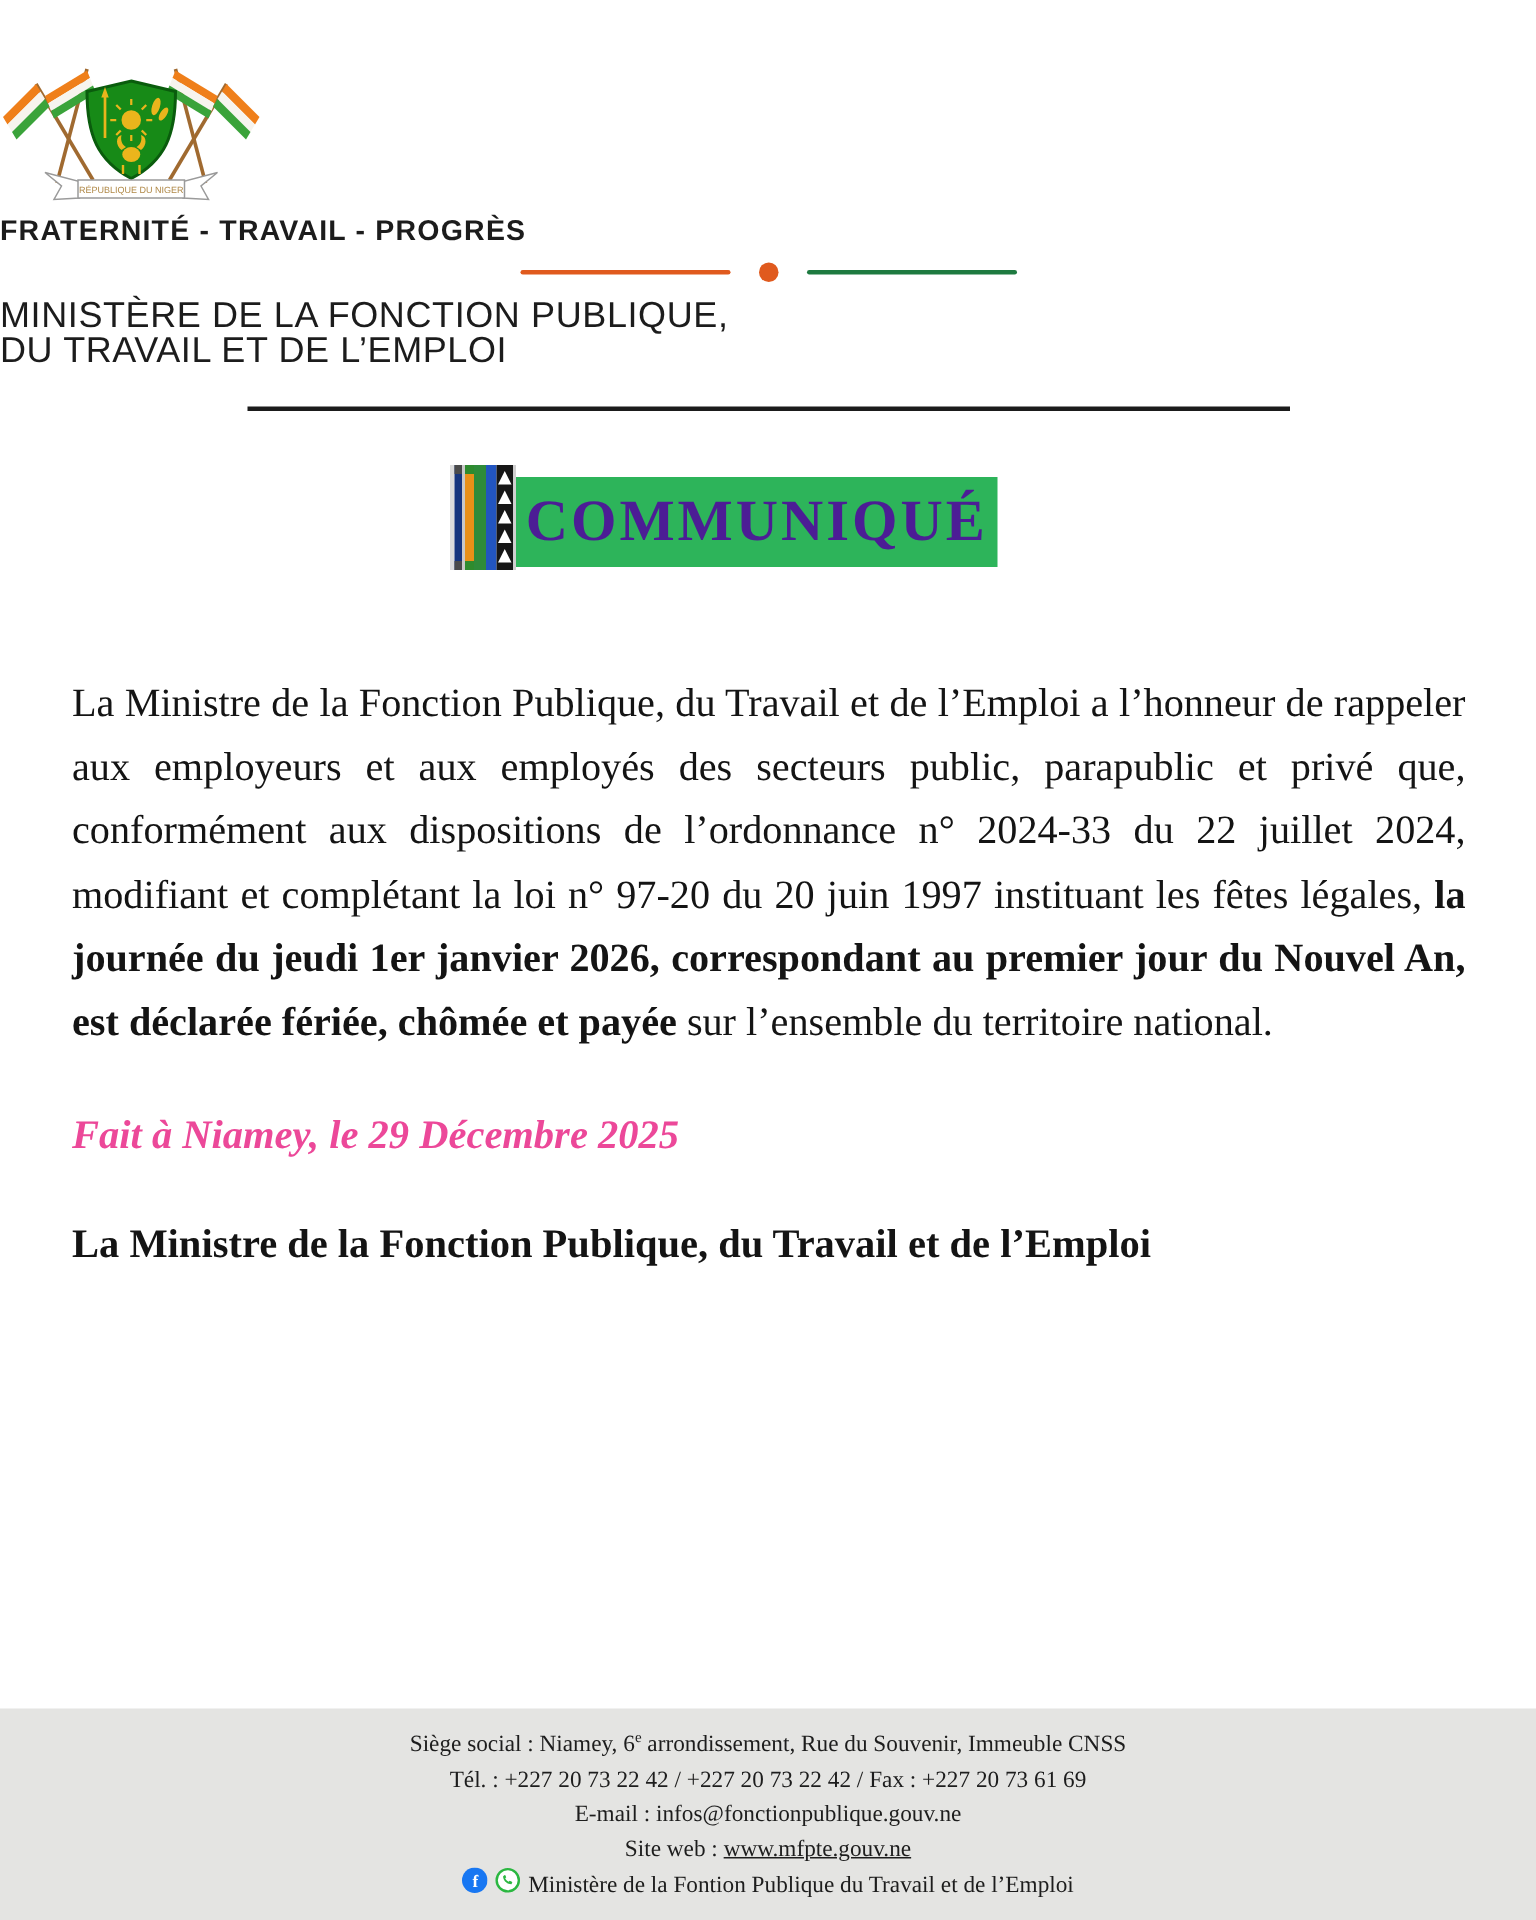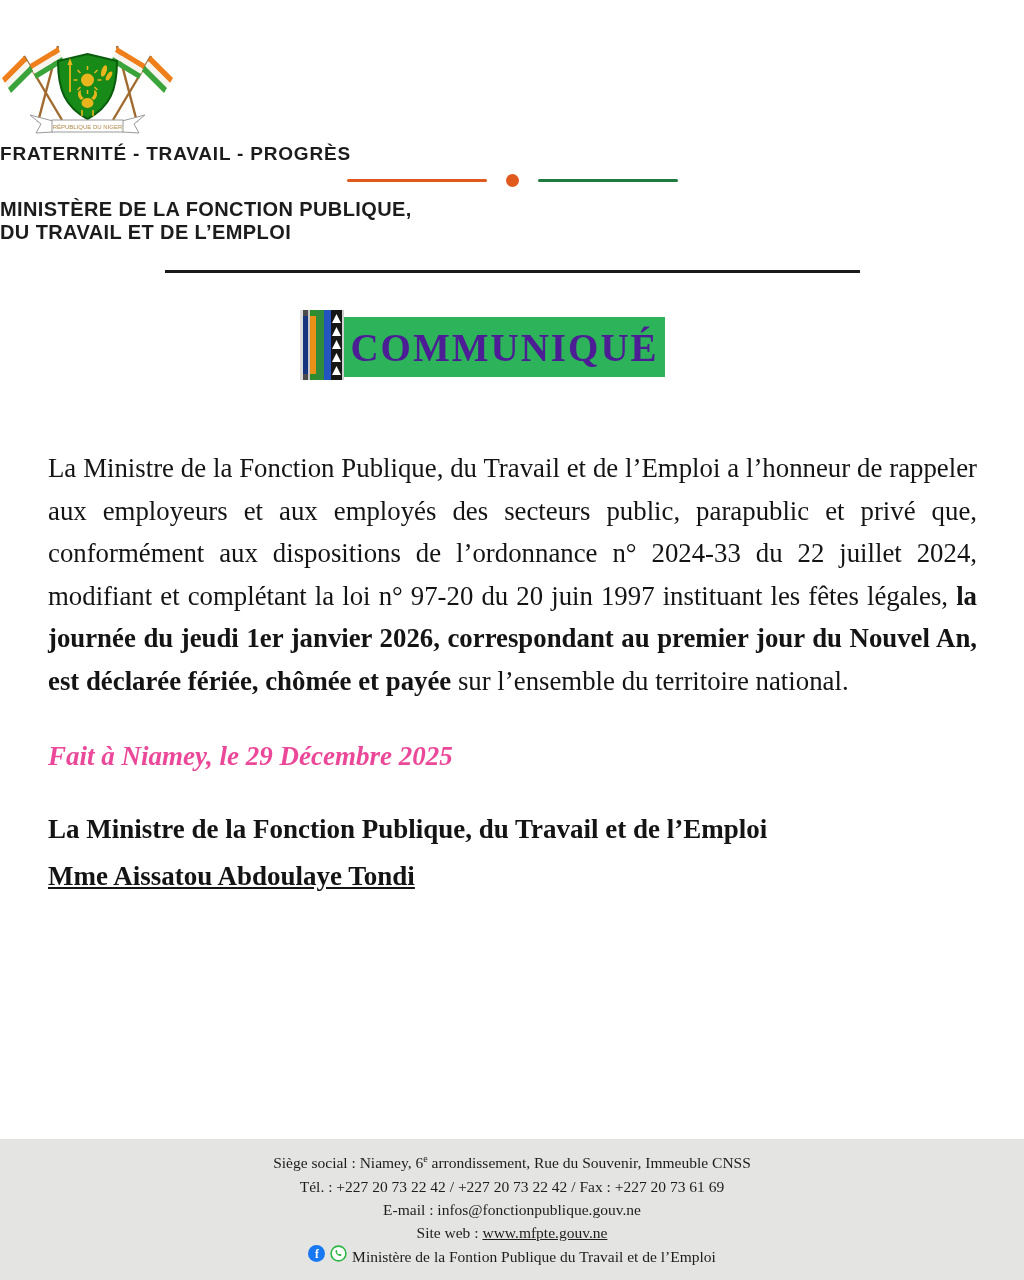--- a/index.html
+++ b/index.html
@@ -34,22 +34,22 @@
     gap: 19px;
     height: 10px;
   }
   .separator .line { display: inline-block; width: 140px; height: 3px; border-radius: 2px; }
   .separator .line.orange { background: #e05a1e; }
   .separator .line.green  { background: #1e7a40; }
   .separator .dot { display: inline-block; width: 13px; height: 13px; border-radius: 50%; background: #e05a1e; }
   .ministry {
     margin-top: 13px;
     font-family: "Liberation Sans", "DejaVu Sans", sans-serif;
-    font-weight: 700;
-    font-size: 20px;
+    font-weight: 400;
+    font-size: 24px;
     letter-spacing: 0.4px;
     line-height: 23px;
     color: #1c1c1c;
   }
   .rule {
     margin: 26px auto 0 auto;
     width: 695px;
     border: none;
     border-top: 3px solid #1b1b1b;
   }
@@ -240,21 +240,20 @@
     </span>
     <div class="banner">COMMUNIQUÉ</div>
   </div>
 
   <main class="main-text">
     <p class="body-text"><span>La Ministre de la Fonction Publique, du Travail et de l’Emploi a l’honneur de rappeler aux employeurs et aux employés des secteurs public, parapublic et privé que, conformément aux dispositions de l’ordonnance n° 2024-33 du 22 juillet 2024, modifiant et complétant la loi n° 97-20 du 20 juin 1997 instituant les fêtes légales, </span><b>la journée du jeudi 1er janvier 2026, correspondant au premier jour du Nouvel An, est déclarée fériée, chômée et payée</b><span> sur l’ensemble du territoire national.</span></p>
 
     <p class="dateline">Fait à Niamey, le 29 Décembre 2025</p>
 
     <p class="sig-title">La Ministre de la Fonction Publique, du Travail et de l’Emploi</p>
-    <p class="sig-name">Mme Aissatou Abdoulaye Tondi</p>
   </main>
 
   <footer class="footer">
     <div><span>Siège social : Niamey, 6</span><sup>e</sup><span> arrondissement, Rue du Souvenir, Immeuble CNSS</span></div>
     <div>Tél. : +227 20 73 22 42 / +227 20 73 22 42 / Fax : +227 20 73 61 69</div>
     <div>E-mail : infos@fonctionpublique.gouv.ne</div>
     <div><span>Site web : </span><a class="site-link" href="#">www.mfpte.gouv.ne</a></div>
     <div class="social-line">
       <span class="social-icon">
         <svg width="17" height="17" viewBox="0 0 17 17">

